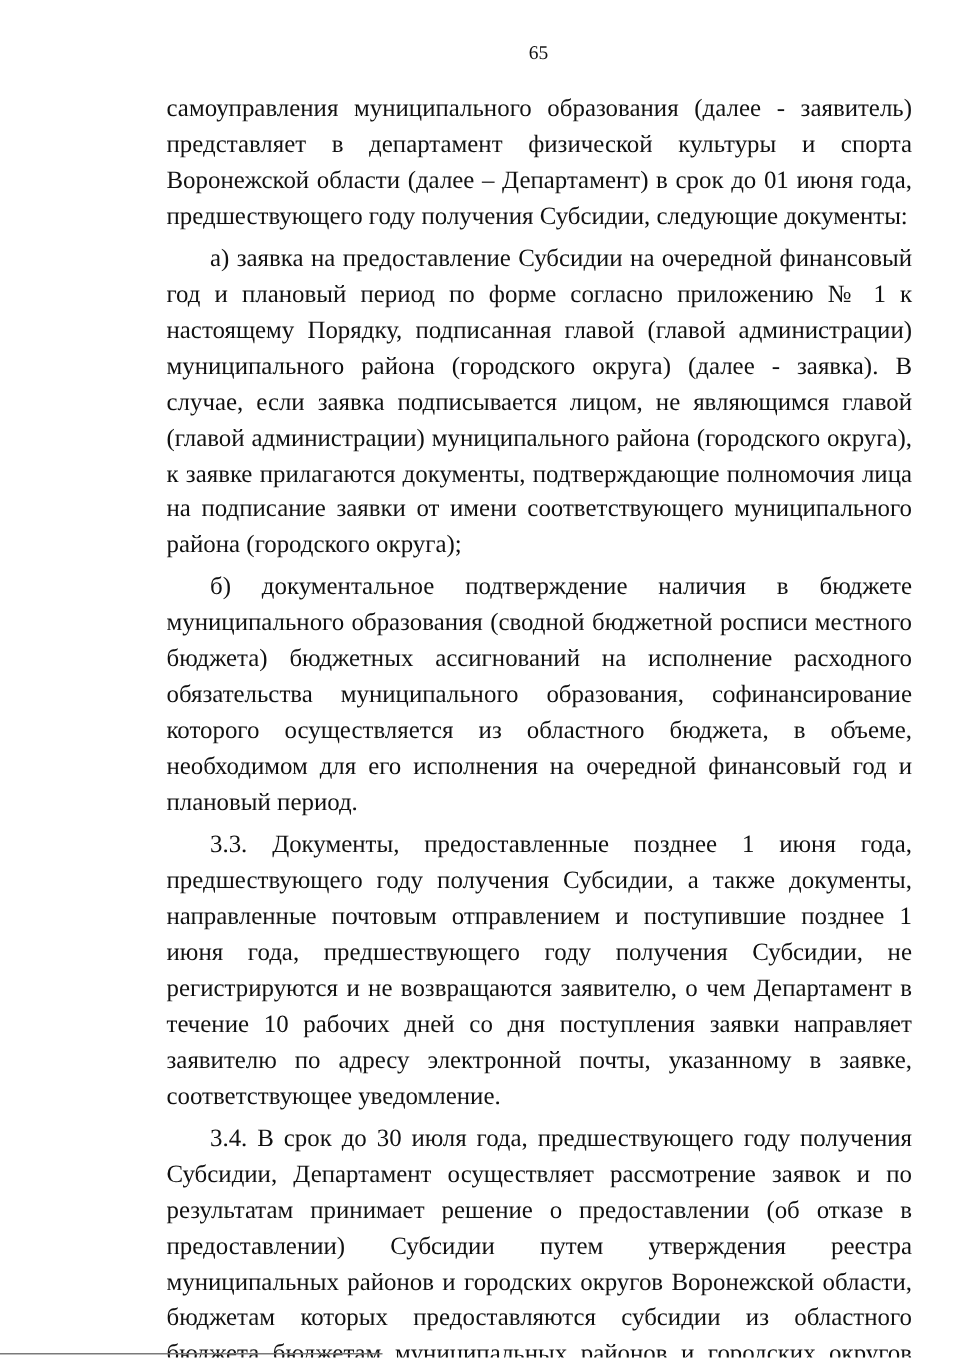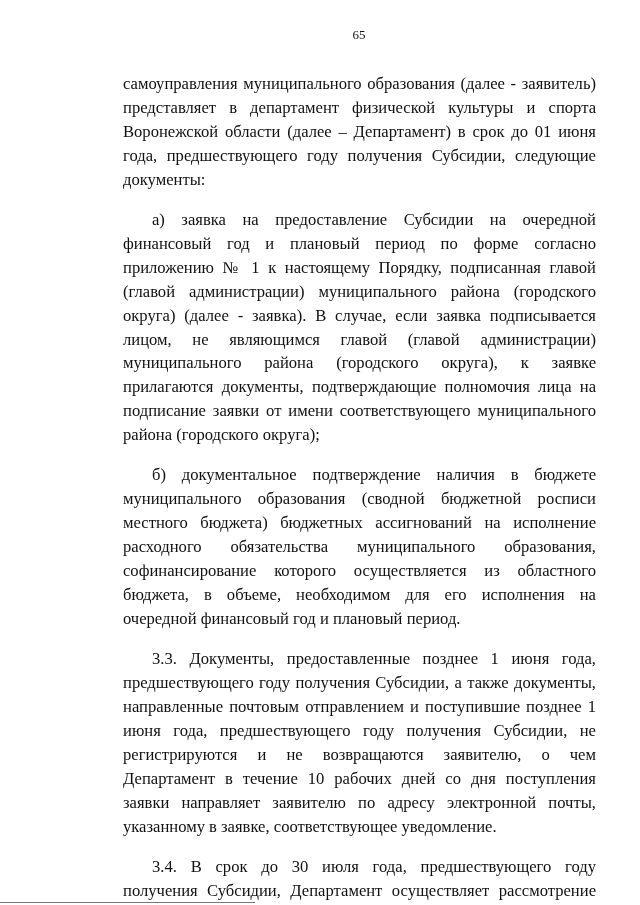--- a/index.html
+++ b/index.html
@@ -26,21 +26,21 @@
     }
     .content {
       position: absolute;
       top: 56px;
       left: 107px;
       width: 505px;
       font-size: 16.6px;
       line-height: 23.95px;
     }
     .para {
-      margin: 16px;
+      margin: 4px;
       text-align: justify;
       text-align-last: left;
     }
     .para.indent {
       text-indent: 29px;
     }
     .footnote-rule {
       position: absolute;
       left: 0;
       top: 902px;

